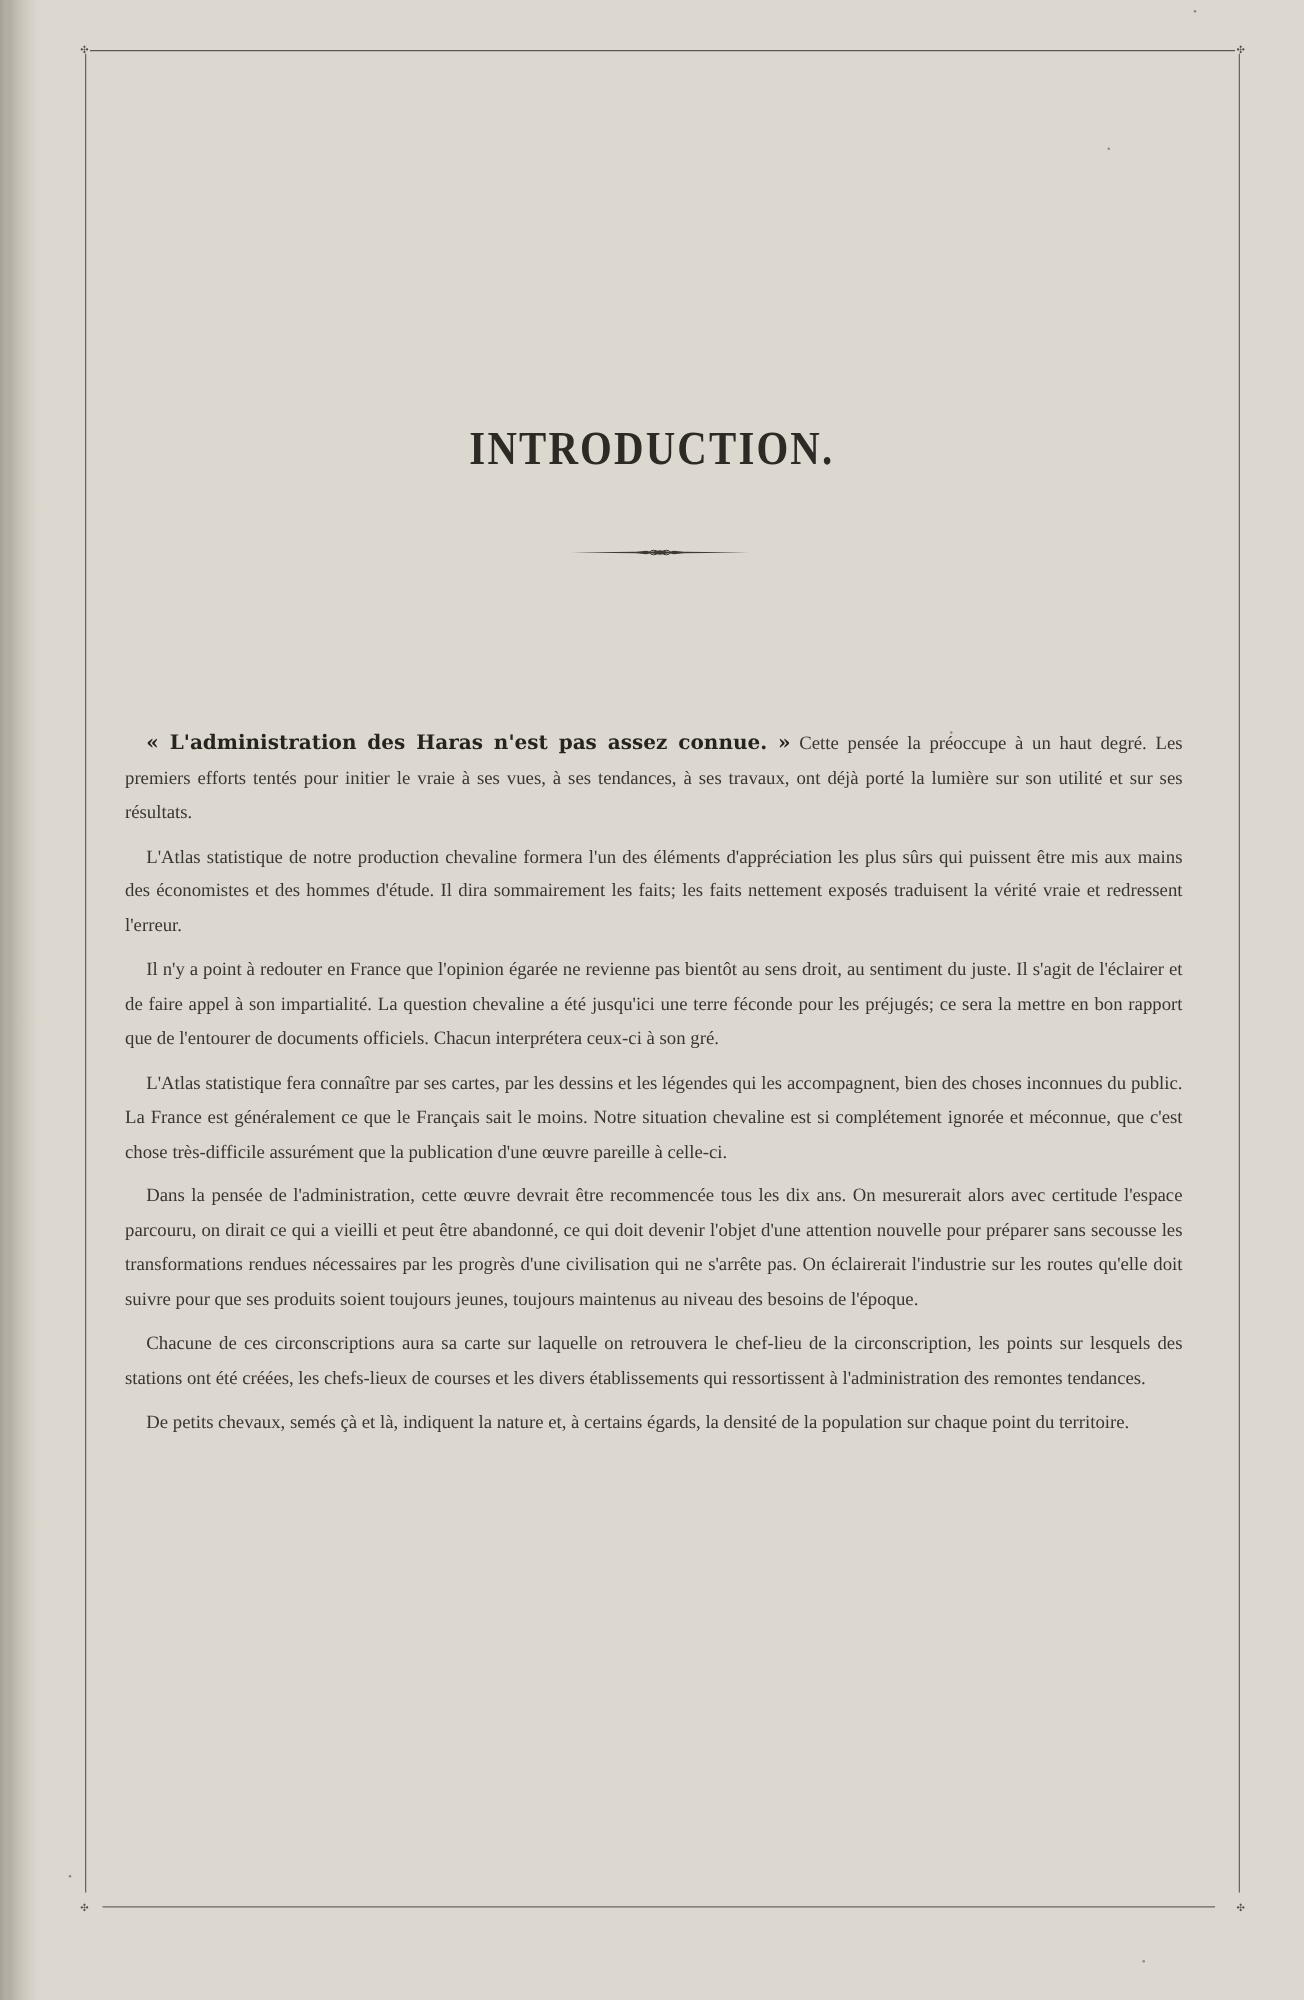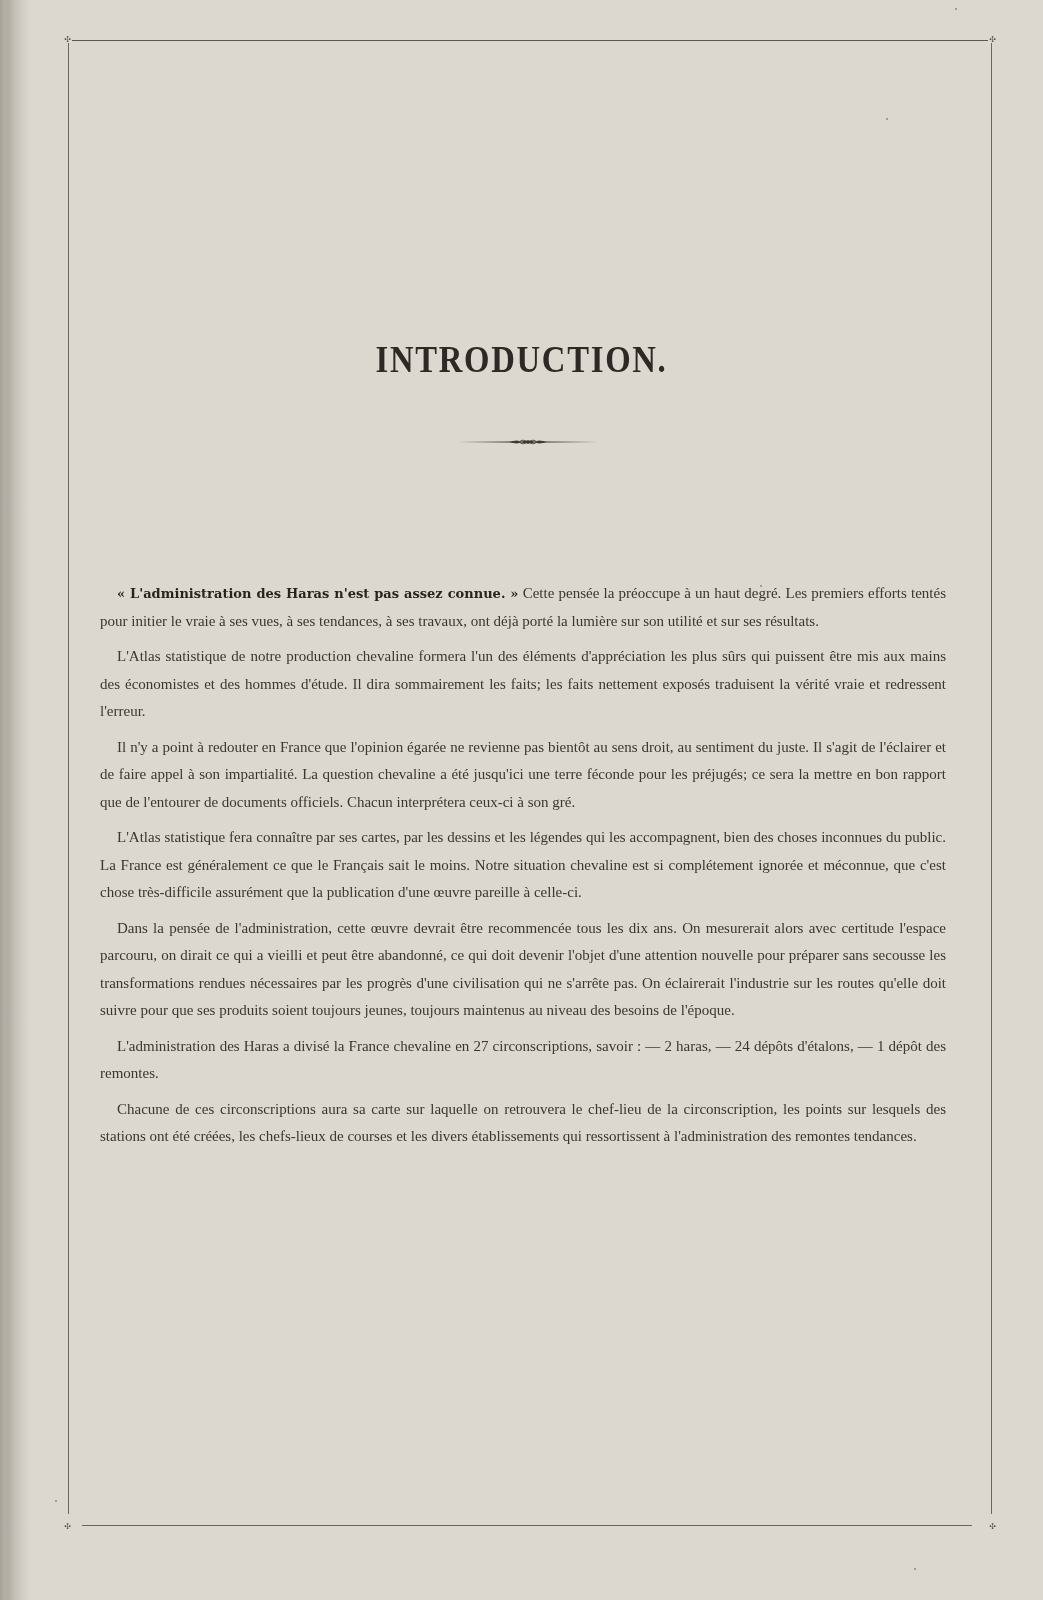--- a/index.html
+++ b/index.html
@@ -104,21 +104,21 @@
       text-align: justify;
     }
     .text-block p {
       margin: 0 0 8px 0;
       text-indent: 17px;
       transform-origin: left top;
     }
     .text-block p .lead {
       font-family: "DejaVu Serif", serif;
       font-weight: bold;
-      font-size: 13px;
+      font-size: 16px;
       color: #27241f;
     }
     .speck {
       position: absolute;
       width: 2px; height: 2px;
       border-radius: 1px;
       background: #8c877e;
     }
   </style>
 </head>
@@ -145,22 +145,22 @@
     <ellipse cx="66" cy="4" rx="3" ry="1.8" fill="none" stroke="#3d3a34" stroke-width="0.8"></ellipse>
     <ellipse cx="76" cy="4" rx="3" ry="1.8" fill="none" stroke="#3d3a34" stroke-width="0.8"></ellipse>
   </svg>
 
   <div class="text-block">
     <p><span class="lead">« L'administration des Haras n'est pas assez connue. »</span><span> Cette pensée la préoccupe à un haut degré. Les premiers efforts tentés pour initier le vraie à ses vues, à ses tendances, à ses travaux, ont déjà porté la lumière sur son utilité et sur ses résultats.</span></p>
     <p>L'Atlas statistique de notre production chevaline formera l'un des éléments d'appréciation les plus sûrs qui puissent être mis aux mains des économistes et des hommes d'étude. Il dira sommairement les faits; les faits nettement exposés traduisent la vérité vraie et redressent l'erreur.</p>
     <p>Il n'y a point à redouter en France que l'opinion égarée ne revienne pas bientôt au sens droit, au sentiment du juste. Il s'agit de l'éclairer et de faire appel à son impartialité. La question chevaline a été jusqu'ici une terre féconde pour les préjugés; ce sera la mettre en bon rapport que de l'entourer de documents officiels. Chacun interprétera ceux-ci à son gré.</p>
     <p>L'Atlas statistique fera connaître par ses cartes, par les dessins et les légendes qui les accompagnent, bien des choses inconnues du public. La France est généralement ce que le Français sait le moins. Notre situation chevaline est si complétement ignorée et méconnue, que c'est chose très-difficile assurément que la publication d'une œuvre pareille à celle-ci.</p>
     <p>Dans la pensée de l'administration, cette œuvre devrait être recommencée tous les dix ans. On mesurerait alors avec certitude l'espace parcouru, on dirait ce qui a vieilli et peut être abandonné, ce qui doit devenir l'objet d'une attention nouvelle pour préparer sans secousse les transformations rendues nécessaires par les progrès d'une civilisation qui ne s'arrête pas. On éclairerait l'industrie sur les routes qu'elle doit suivre pour que ses produits soient toujours jeunes, toujours maintenus au niveau des besoins de l'époque.</p>
-    <p>L'administration des Haras a divisé la France chevaline en 27 circonscriptions, savoir : — 2 haras, — 24 dépôts d'étalons, — 1 dépôt des remontes.</p>
     <p>Chacune de ces circonscriptions aura sa carte sur laquelle on retrouvera le chef-lieu de la circonscription, les points sur lesquels des stations ont été créées, les chefs-lieux de courses et les divers établissements qui ressortissent à l'administration des remontes tendances.</p>
+    <p>De petits chevaux, semés çà et là, indiquent la nature et, à certains égards, la densité de la population sur chaque point du territoire.</p>
   </div>
 
   <span class="speck" style="left:955px;top:8px;"></span>
   <span class="speck" style="left:886px;top:118px;"></span>
   <span class="speck" style="left:760px;top:585px;"></span>
   <span class="speck" style="left:55px;top:1500px;"></span>
   <span class="speck" style="left:914px;top:1568px;"></span>
 </div>
 
 </body></html>

